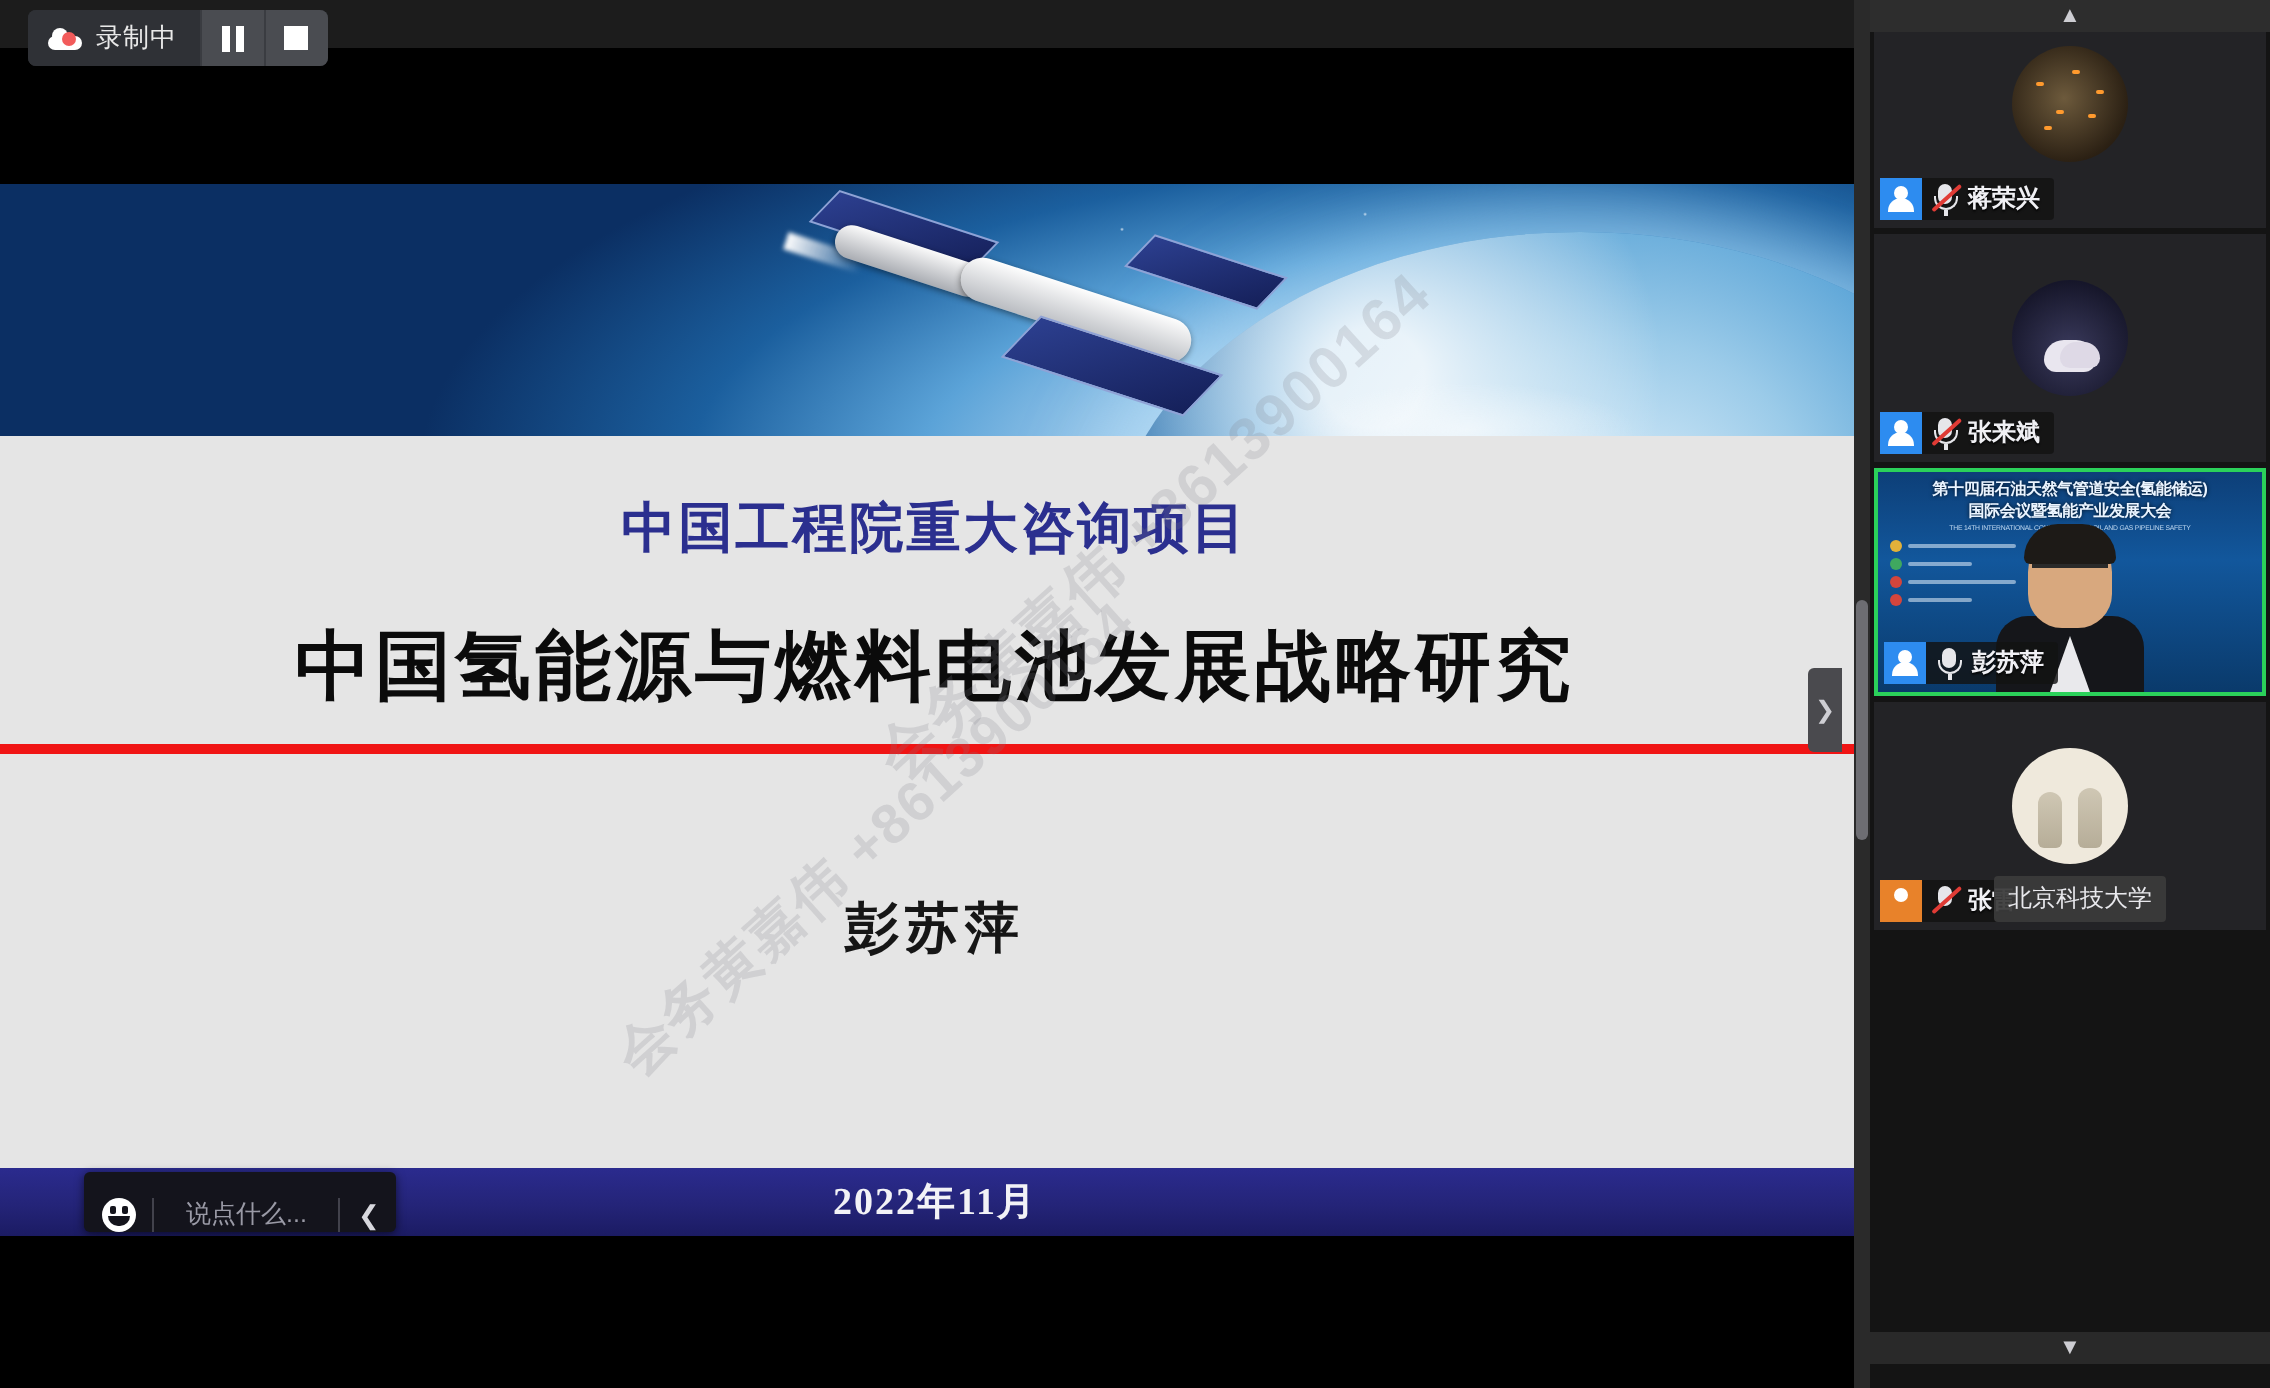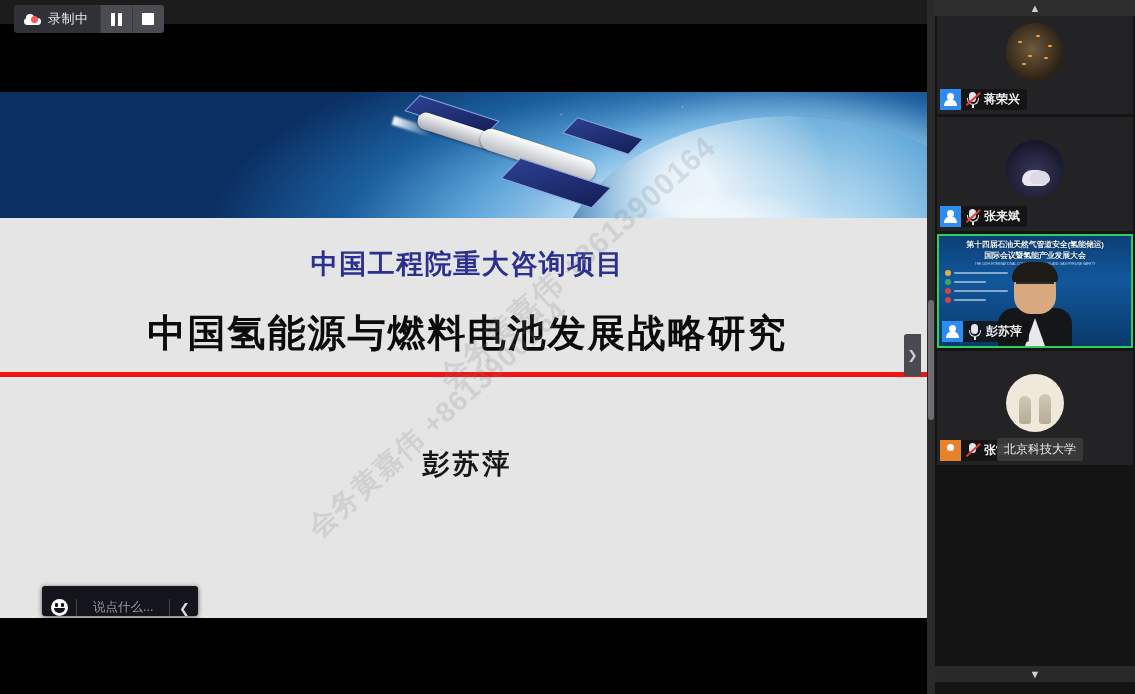--- a/index.html
+++ b/index.html
@@ -314,20 +314,23 @@
       <div class="slide-body">
         <div class="slide-sub">中国工程院重大咨询项目</div>
         <div class="slide-title">中国氢能源与燃料电池发展战略研究</div>
         <div class="red-rule"></div>
         <div class="presenter">彭苏萍</div>
 
         <div class="watermark">会务黄嘉伟 +8613900164</div>
         <div class="watermark w2">会务黄嘉伟 +8613900164</div>
       </div>
 
+      <div class="slide-footer">
+        <span class="slide-date">2022年11月</span>
+      </div>
     </div>
 
     <div class="chat-bar">
       <div class="chat-emoji">
         <span class="smiley">
           <i class="e l"></i>
             <i class="e r"></i>
             <i class="m"></i>
         </span>
       </div>

